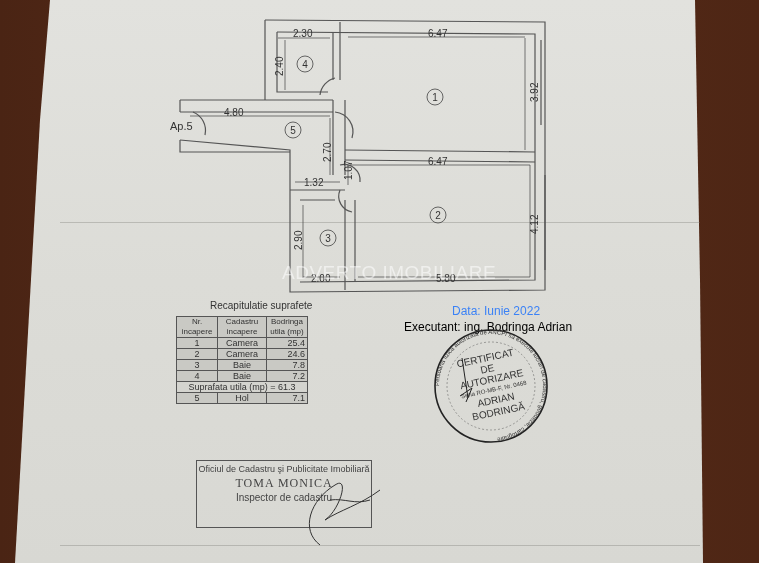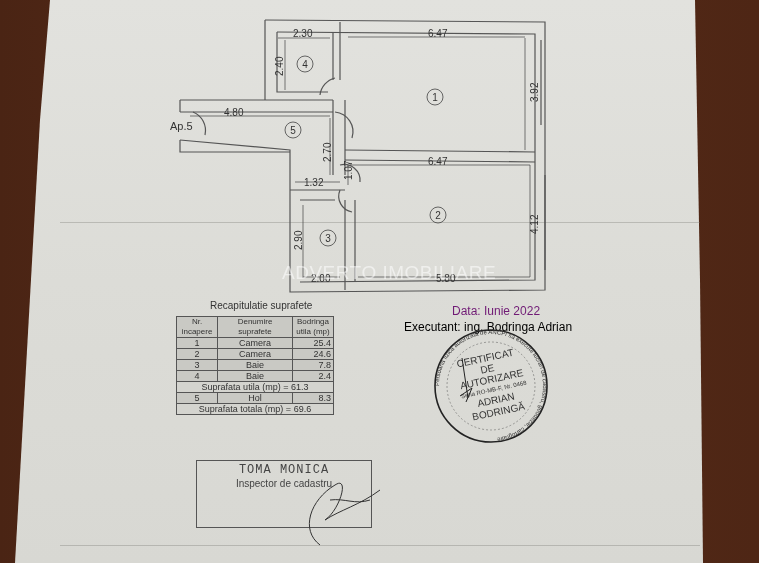--- a/index.html
+++ b/index.html
@@ -20,42 +20,42 @@
   svg.plan { position:absolute; left:0; top:0; }
   .dim { font-size:10px; fill:#333; font-family:"Liberation Sans", sans-serif; }
   .watermark {
     position:absolute; left:282px; top:262px; font-size:19px; color:rgba(255,255,255,0.55);
     letter-spacing:0.5px; font-family:"Liberation Sans", sans-serif;
   }
   .recap-title {
     position:absolute; left:210px; top:300px; font-size:10px; color:#333;text-align:center;
   }
   table.recap {
-    position:absolute; left:176px; top:316px; width:158px;
+    position:absolute; left:176px; top:316px; width:132px;
     border-collapse:collapse; font-size:9px; color:#333;
   }
   table.recap td, table.recap th {
     border:1px solid #555; padding:0 2px; text-align:center; font-weight:normal; line-height:10px;
   }
   table.recap th { background:#c9c9c4; font-size:8px; }
   table.recap td.num { text-align:right; }
   table.recap tr.shade td { background:#c9c9c4; }
   table.recap td.summary { background:#d4d4cf; }
-  .date { position:absolute; left:452px; top:304px; font-size:12px; color:#701a75; }
+  .date { position:absolute; left:452px; top:304px; font-size:12px; color:#3b82f6; }
   .executant { position:absolute; left:404px; top:320px; font-size:12px; color:#000000; }
   .stamp-round {
     position:absolute; left:430px; top:328px; width:122px; height:116px;
   }
   .stamp-rect {
     position:absolute; left:196px; top:460px; width:174px; height:66px;
     border:1.5px solid #555; color:#444; text-align:center;
   }
   .stamp-rect .l1 { font-size:9px; margin-top:3px; }
   .stamp-rect .l2 { font-size:10px; font-family:"Liberation Serif", serif; font-weight:bold; letter-spacing:1px; margin-top:2px; }
-  .stamp-rect .l3 { font-size:12px; font-family:Liberation Mono, monospace; letter-spacing:1px; margin-top:2px; }
+  .stamp-rect .l3 { font-size:12px; font-family:Liberation Serif, serif; letter-spacing:1px; margin-top:2px; }
   .stamp-rect .l4 { font-size:10px; margin-top:1px; }
 </style>
 </head>
 <body>
 
 <div class="paper"></div>
 <div class="crease" style="top:222px;"></div>
 <div class="crease" style="top:545px;"></div>
 
 <svg class="plan" width="759" height="563">
@@ -131,53 +131,50 @@
   </g>
 </svg>
 
 <div class="watermark">ADVERTO IMOBILIARE</div>
 
 <div class="recap-title">Recapitulatie suprafete</div>
 <table class="recap">
   <tbody>
       <tr>
     <th style="width:36px;">Nr. incapere</th>
-    <th>Denumire suprafete</th>
+    <th>Cadastru incapere</th>
     <th style="width:36px;">Bodringa utila (mp)</th>
   </tr>
   <tr class="shade">
     <td>1</td>
     <td>Camera</td>
     <td class="num">25.4</td>
   </tr>
   <tr class="shade">
     <td>2</td>
     <td>Camera</td>
     <td class="num">24.6</td>
   </tr>
   <tr class="shade">
     <td>3</td>
     <td>Baie</td>
     <td class="num">7.8</td>
   </tr>
   <tr class="shade">
     <td>4</td>
     <td>Baie</td>
-    <td class="num">2.4</td>
+    <td class="num">7.2</td>
   </tr>
   <tr>
     <td colspan="3" class="summary">Suprafata utila (mp) = 61.3</td>
   </tr>
   <tr class="shade">
     <td>5</td>
     <td>Hol</td>
-    <td class="num">8.3</td>
-  </tr>
-  <tr>
-    <td colspan="3" class="summary">Suprafata totala (mp) = 69.6</td>
+    <td class="num">7.1</td>
   </tr>
 </tbody>
   </table>
 
 <div class="date">Data: Iunie 2022</div>
 <div class="executant">Executant: ing. Bodringa  Adrian</div>
 
 <svg class="stamp-round" viewBox="0 0 122 116">
   <defs>
     <path id="ring" d="M61 58 m-52 0 a52 52 0 1 1 104 0 a52 52 0 1 1 -104 0"></path>
@@ -192,18 +189,19 @@
     <text x="61" y="44">DE</text>
     <text x="63" y="55">AUTORIZARE</text>
     <text x="63" y="64" font-size="6">Seria RO-MB-F, Nr. 0468</text>
     <text x="63" y="76">ADRIAN</text>
     <text x="63" y="88">BODRINGĂ</text>
   </g>
   <path d="M32 30 L38 70 M30 68 L42 60 L36 74" fill="none" stroke="#222" stroke-width="1"></path>
 </svg>
 
 <div class="stamp-rect">
+  <div class="l1">Oficiul de Cadastru şi Publicitate Imobiliară</div>
   <div class="l3">TOMA MONICA</div>
   <div class="l4">Inspector de cadastru</div>
 </div>
 <svg style="position:absolute;left:280px;top:470px;" width="110" height="80">
   <path d="M40 75 C20 60, 30 30, 55 15 C70 5, 60 40, 45 50 C60 40, 80 35, 100 20 M50 30 C65 28, 75 35, 90 30" fill="none" stroke="#333" stroke-width="1"></path>
 </svg>
 
 </body></html>

